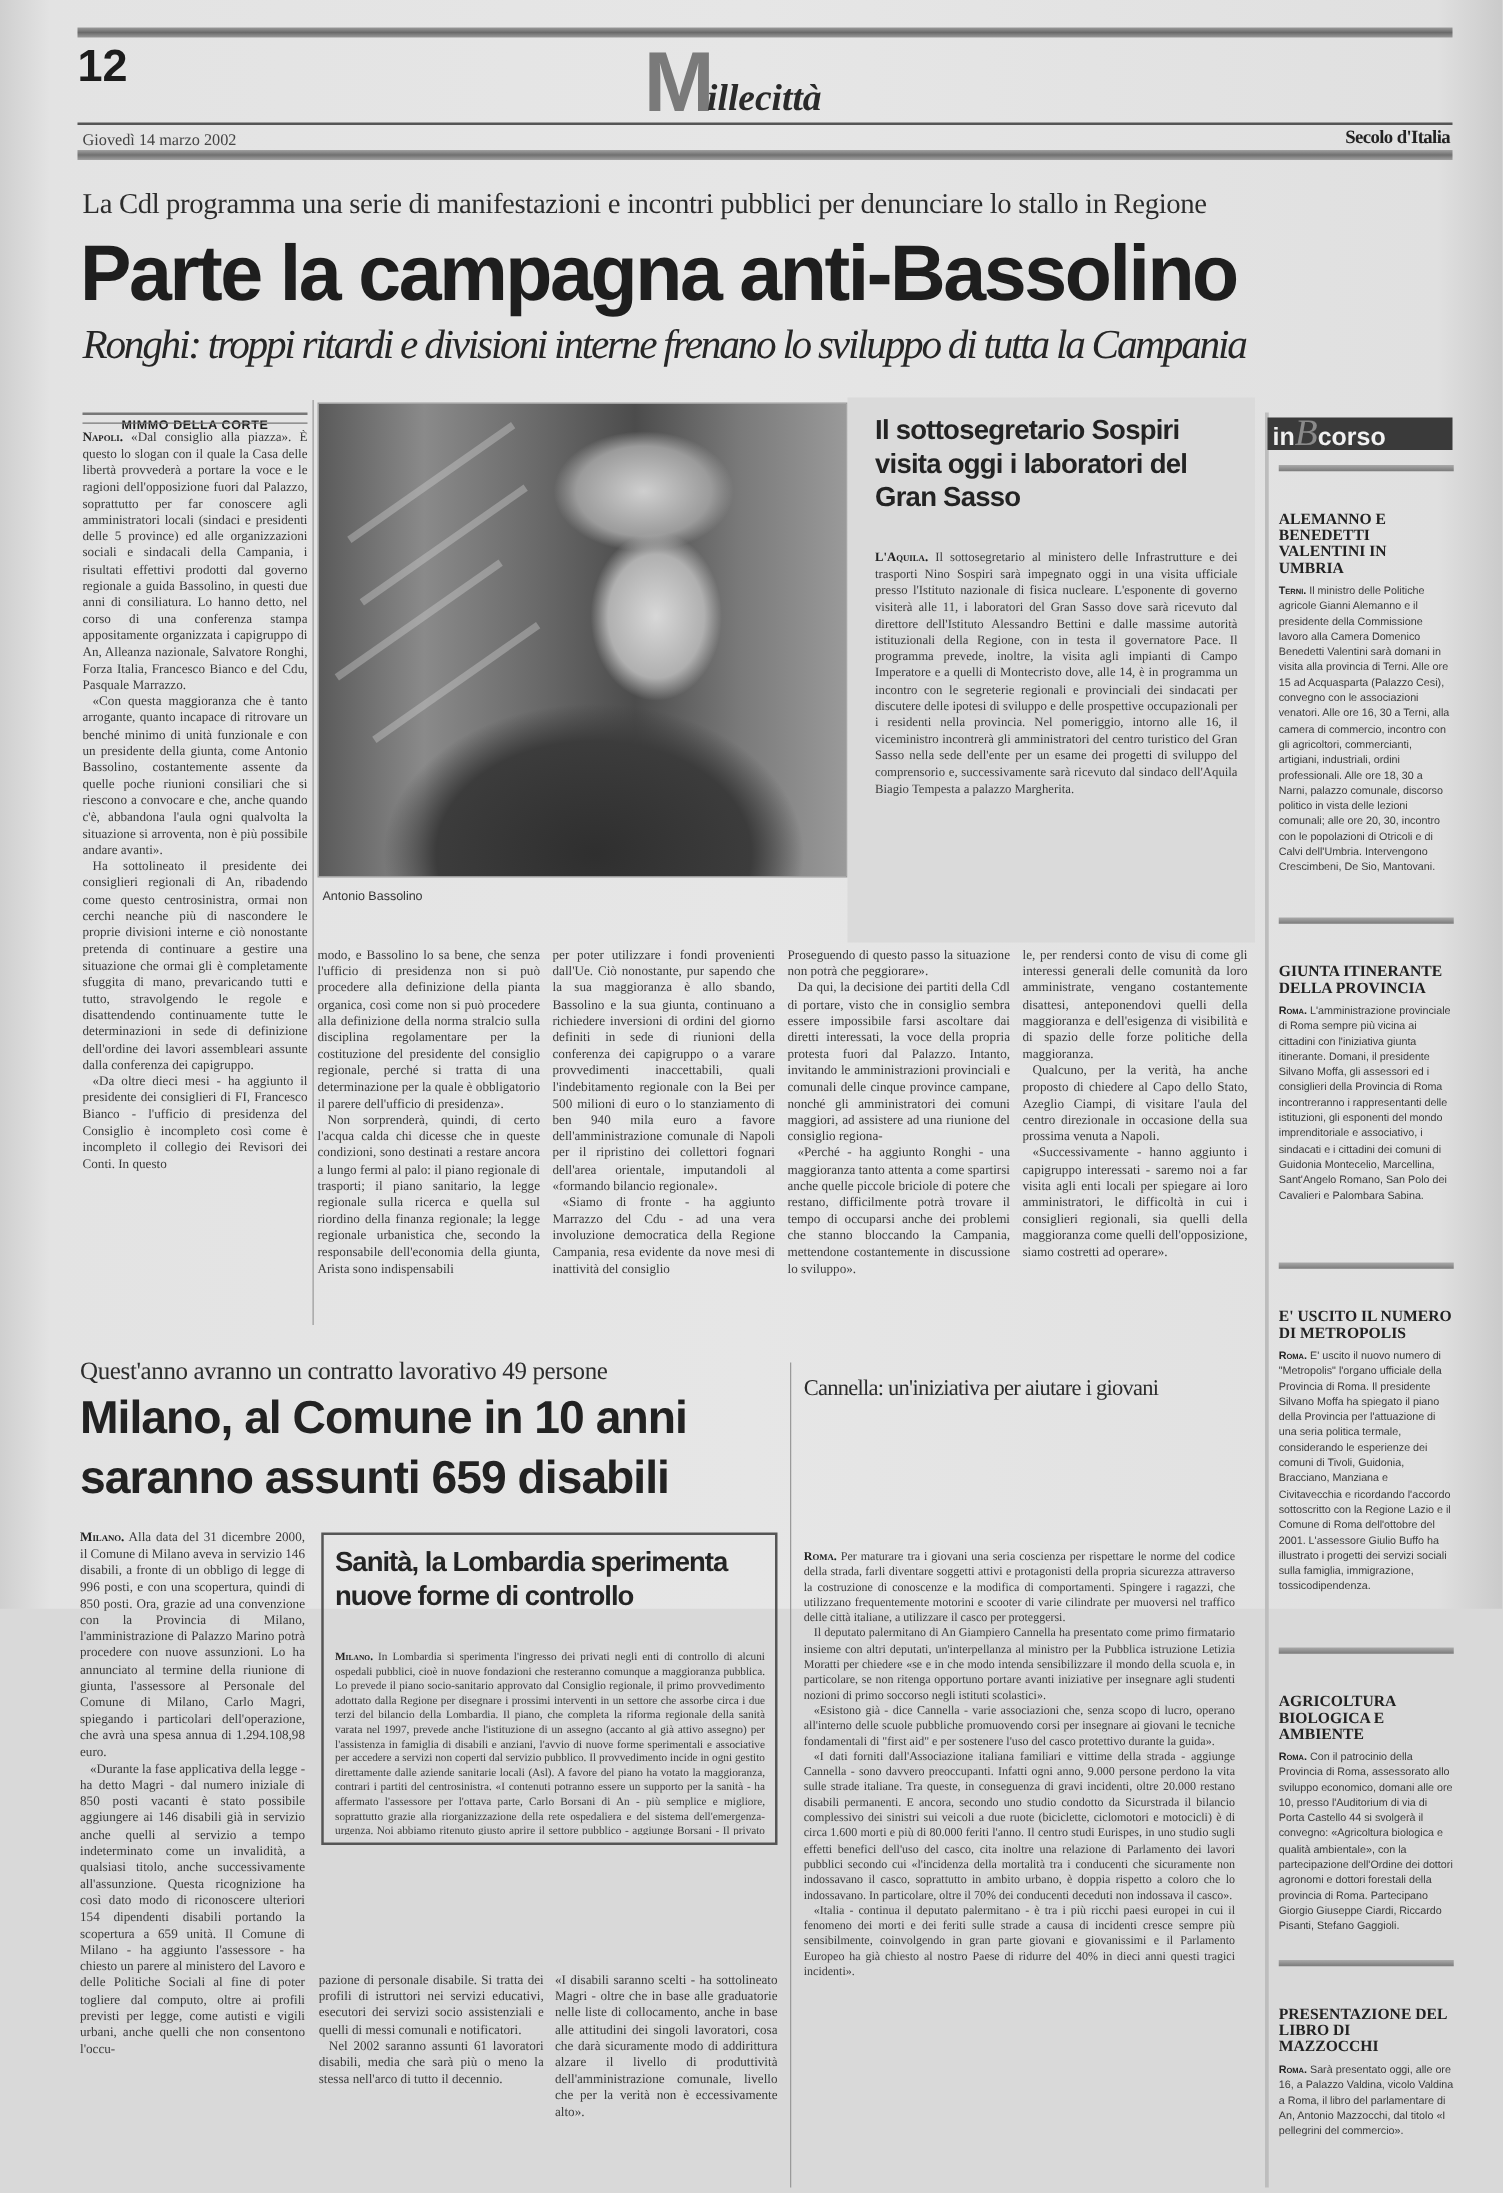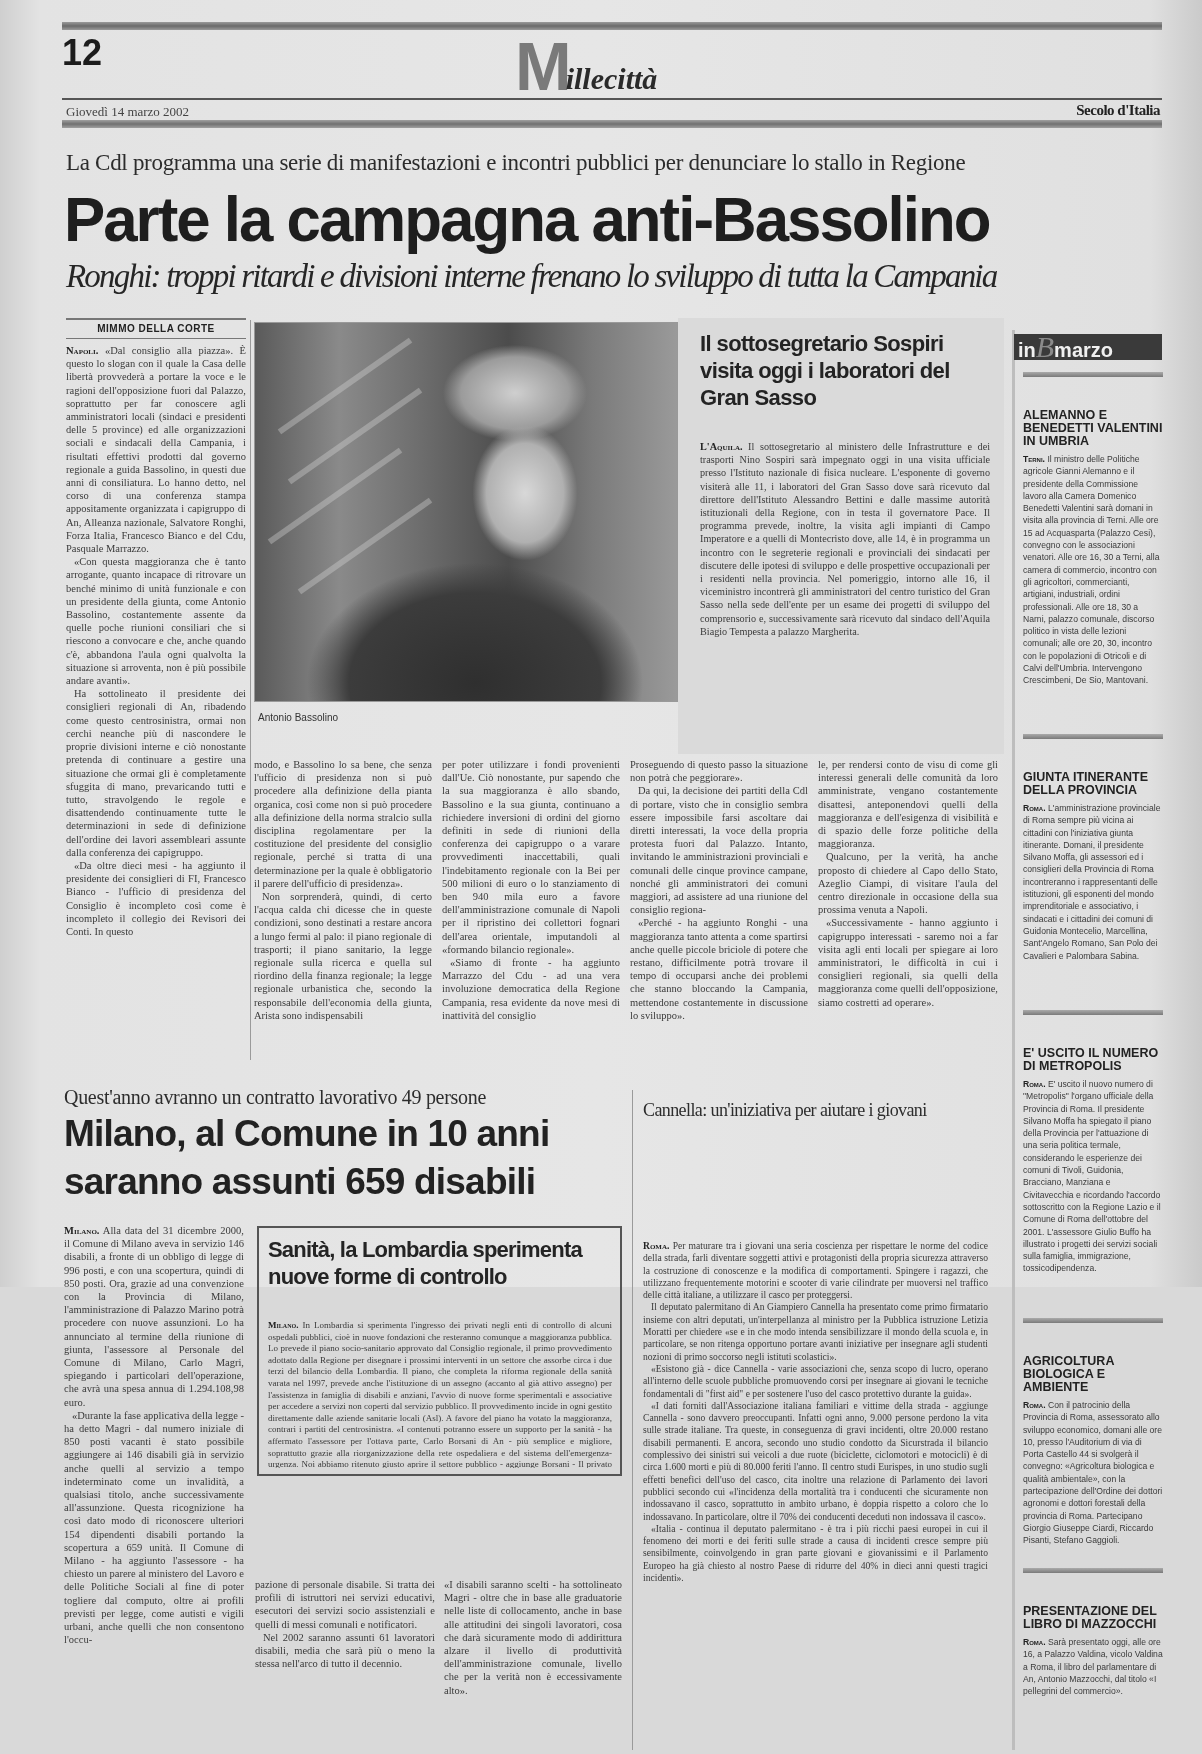--- a/index.html
+++ b/index.html
@@ -24,21 +24,21 @@
   .dateline { position: absolute; left: 66px; top: 104px; font-size: 13px; color: #444; }
   .paper-name { position: absolute; right: 42px; top: 102px; font-size: 15px; font-weight: 700; color: #222; letter-spacing: -0.5px; }
 
   .kicker1 { position: absolute; left: 66px; top: 150px; font-size: 23px; color: #2c2c2c; letter-spacing: -0.3px; }
   .headline1 { position: absolute; left: 64px; top: 183px; font-family: "Liberation Sans", sans-serif; font-weight: 900; font-size: 63px; color: #1e1e1e; letter-spacing: -2px; line-height: 72px; transform: scaleX(0.98); transform-origin: left; }
   .deck1 { position: absolute; left: 66px; top: 258px; font-style: italic; font-size: 33px; color: #262626; letter-spacing: -1.8px; }
 
   .col { position: absolute; font-size: 10.5px; line-height: 13.2px; text-align: justify; color: #3a3a3a; }
   .col p { text-indent: 8px; }
   .col p:first-child { text-indent: 0; }
-  .byline { position: absolute; left: 66px; top: 318px; width: 180px; border-top: 2px solid #777; padding-top: 3px; font-family: "Liberation Sans", sans-serif; font-weight: 700; font-size: 10px; text-align: center; color: #222; letter-spacing: 0.5px; }
+  .byline { position: absolute; left: 66px; top: 330px; width: 180px; border-top: 2px solid #777; padding-top: 3px; font-family: "Liberation Sans", sans-serif; font-weight: 700; font-size: 10px; text-align: center; color: #222; letter-spacing: 0.5px; }
   .byline-rule { position: absolute; left: 66px; top: 338px; width: 180px; height: 1px; background: #777; }
   .smallcaps { font-variant: small-caps; font-weight: 700; color: #222; }
 
   .photo { position: absolute; left: 254px; top: 322px; width: 424px; height: 380px;
     background:
       radial-gradient(ellipse 70px 90px at 270px 170px, #d8d8d8 0%, #b0b0b0 55%, transparent 75%),
       radial-gradient(ellipse 90px 60px at 260px 70px, #cfcfcf 0%, #9b9b9b 60%, transparent 80%),
       radial-gradient(ellipse 210px 150px at 220px 360px, #2f2f2f 0%, #3c3c3c 60%, transparent 80%),
       linear-gradient(90deg, #5a5a5a 0%, #8a8a8a 20%, #6c6c6c 40%, #4c4c4c 60%, #7a7a7a 80%, #9a9a9a 100%);
     border: 1px solid #999;
@@ -48,21 +48,21 @@
 
   .side-box { position: absolute; left: 678px; top: 318px; width: 326px; height: 436px; background: #dadada; }
   .side-title { position: absolute; left: 700px; top: 330px; width: 290px; font-family: "Liberation Sans", sans-serif; font-weight: 700; font-size: 22px; line-height: 27px; color: #232323; letter-spacing: -0.6px; }
 
   .divider-v { position: absolute; width: 1px; background: #9a9a9a; }
 
   .breve-head { position: absolute; left: 1014px; top: 334px; width: 148px; height: 26px; background: #3a3a3a; color: #f0f0f0; font-family: "Liberation Sans", sans-serif; font-weight: 700; font-size: 20px; padding-left: 4px; line-height: 26px; }
   .breve-head .b { font-family: "Liberation Serif", serif; font-style: italic; font-weight: 400; font-size: 30px; color: #8a8a8a; }
   .breve-item { position: absolute; left: 1023px; width: 140px; }
   .breve-item .bar { height: 5px; background: linear-gradient(#aaa,#7a7a7a); margin-bottom: 4px; }
-  .breve-item h4 { font-family: Liberation Sans, sans-serif; font-weight: 700; font-size: 12.5px; line-height: 13px; color: #222; margin-bottom: 5px; margin-top: 32px; }
+  .breve-item h4 { font-family: Liberation Serif, serif; font-weight: 700; font-size: 12.5px; line-height: 13px; color: #222; margin-bottom: 5px; margin-top: 32px; }
   .breve-item .txt { font-family: Liberation Sans, sans-serif; font-size: 8.6px; line-height: 12.3px; color: #3a3a3a; }
 
   .kicker2 { position: absolute; left: 64px; top: 1086px; font-size: 20px; color: #2d2d2d; letter-spacing: -0.3px; }
   .headline2 { position: absolute; left: 64px; top: 1110px; width: 560px; font-family: "Liberation Sans", sans-serif; font-weight: 900; font-size: 37px; line-height: 48px; color: #222; letter-spacing: -0.8px; }
   .kicker3 { position: absolute; left: 643px; top: 1100px; font-size: 18px; color: #2d2d2d; letter-spacing: -0.6px; }
   .headline3 { position: absolute; left: 643px; top: 1125px; width: 340px; font-family: "Liberation Sans", sans-serif; font-weight: 900; font-size: 35px; line-height: 45px; color: #222; letter-spacing: -0.8px; }
   .box-lomb { position: absolute; left: 257px; top: 1226px; width: 365px; height: 250px; border: 2px solid #555; }
   .box-lomb-title { position: absolute; left: 268px; top: 1236px; width: 340px; font-family: "Liberation Sans", sans-serif; font-weight: 700; font-size: 22px; line-height: 27px; color: #242424; letter-spacing: -0.8px; }
   .col.small { font-size: 9px; line-height: 11.6px; }
 </style>
@@ -124,21 +124,21 @@
   </div>
 
   <div class="side-box"></div>
   <div class="side-title">Il sottosegretario Sospiri visita oggi i laboratori del Gran Sasso</div>
   <div class="col" style="left:700px; top:440px; width:290px; height:300px; overflow:hidden; font-size:10.2px; line-height:13.2px;">
     <p><span class="smallcaps">L'Aquila.</span> <span>Il sottosegretario al ministero delle Infrastrutture e dei trasporti Nino Sospiri sarà impegnato oggi in una visita ufficiale presso l'Istituto nazionale di fisica nucleare. L'esponente di governo visiterà alle 11, i laboratori del Gran Sasso dove sarà ricevuto dal direttore dell'Istituto Alessandro Bettini e dalle massime autorità istituzionali della Regione, con in testa il governatore Pace. Il programma prevede, inoltre, la visita agli impianti di Campo Imperatore e a quelli di Montecristo dove, alle 14, è in programma un incontro con le segreterie regionali e provinciali dei sindacati per discutere delle ipotesi di sviluppo e delle prospettive occupazionali per i residenti nella provincia. Nel pomeriggio, intorno alle 16, il viceministro incontrerà gli amministratori del centro turistico del Gran Sasso nella sede dell'ente per un esame dei progetti di sviluppo del comprensorio e, successivamente sarà ricevuto dal sindaco dell'Aquila Biagio Tempesta a palazzo Margherita.</span></p>
   </div>
 
   <div class="divider-v" style="left:1012px; top:330px; width:3px; height:1420px; background:#bdbdbd;"></div>
   <div class="breve-head">
-    <span>in</span><span class="b">B</span><span>marzo</span>
+    <span>in</span><span class="b">B</span><span>corso</span>
   </div>
 
   <div class="breve-item" style="top:372px;">
     <div class="bar"></div>
     <h4>ALEMANNO E BENEDETTI VALENTINI IN UMBRIA</h4>
     <div class="txt"><span class="smallcaps">Terni.</span> <span>Il ministro delle Politiche agricole Gianni Alemanno e il presidente della Commissione lavoro alla Camera Domenico Benedetti Valentini sarà domani in visita alla provincia di Terni. Alle ore 15 ad Acquasparta (Palazzo Cesi), convegno con le associazioni venatori. Alle ore 16, 30 a Terni, alla camera di commercio, incontro con gli agricoltori, commercianti, artigiani, industriali, ordini professionali. Alle ore 18, 30 a Narni, palazzo comunale, discorso politico in vista delle lezioni comunali; alle ore 20, 30, incontro con le popolazioni di Otricoli e di Calvi dell'Umbria. Intervengono Crescimbeni, De Sio, Mantovani.</span></div>
   </div>
   <div class="breve-item" style="top:734px;">
     <div class="bar"></div>
     <h4>GIUNTA ITINERANTE DELLA PROVINCIA</h4>

